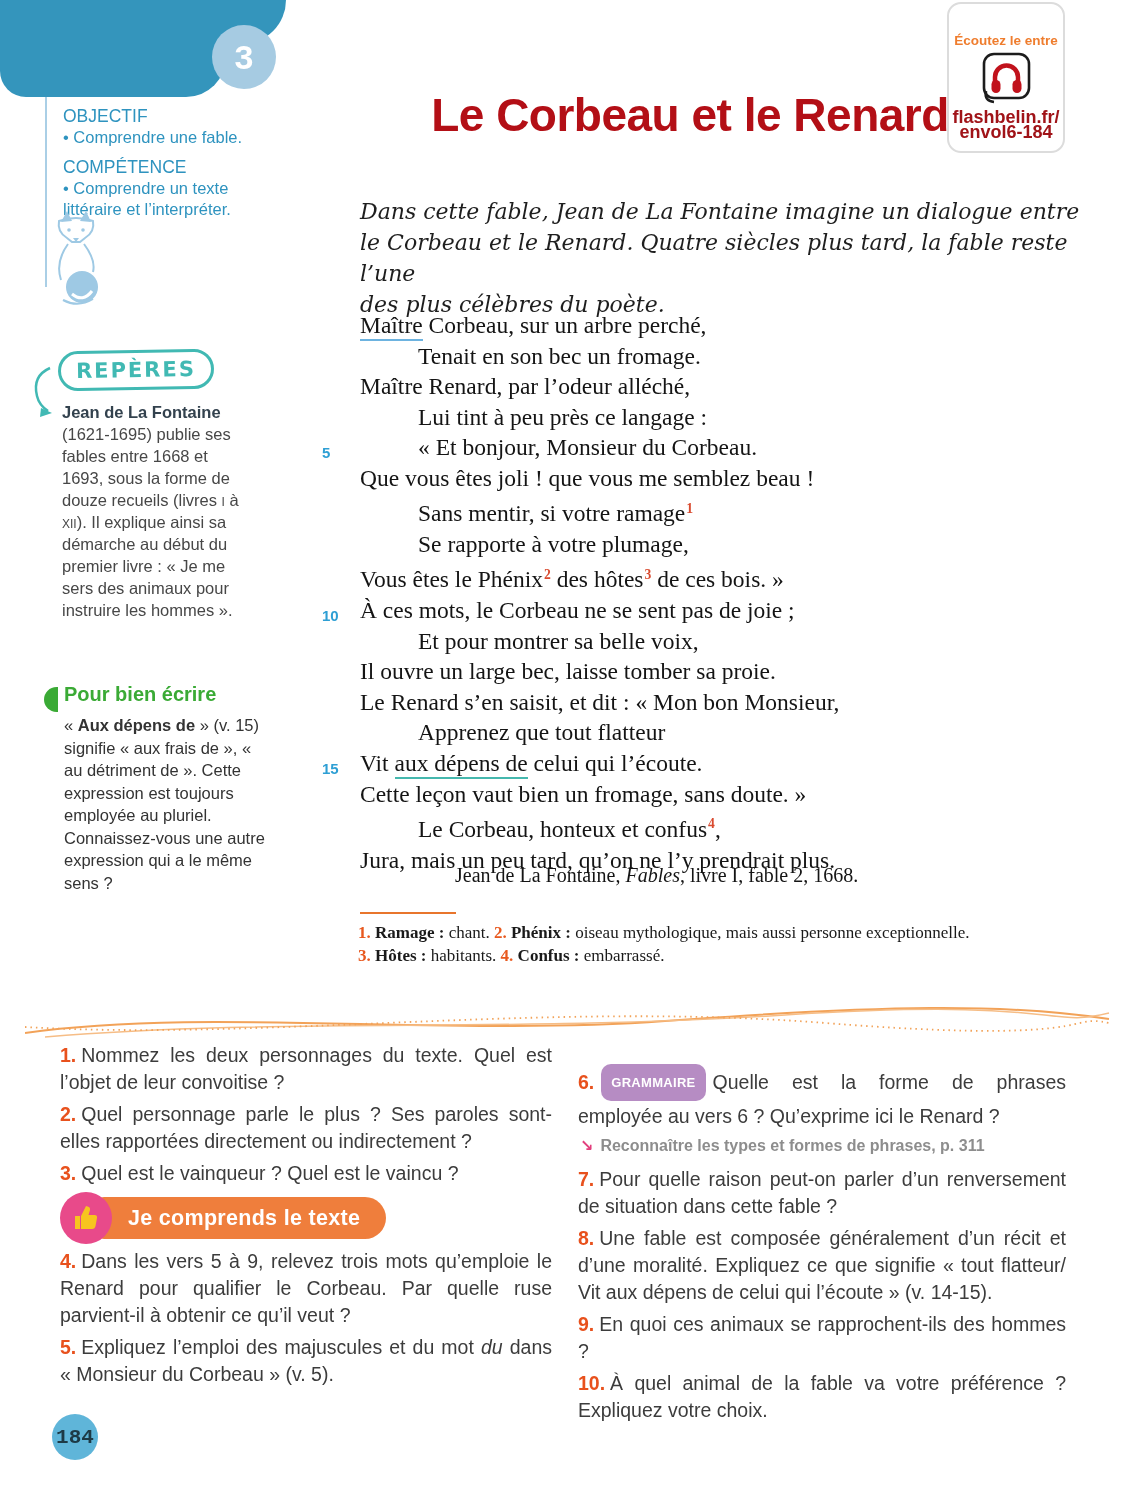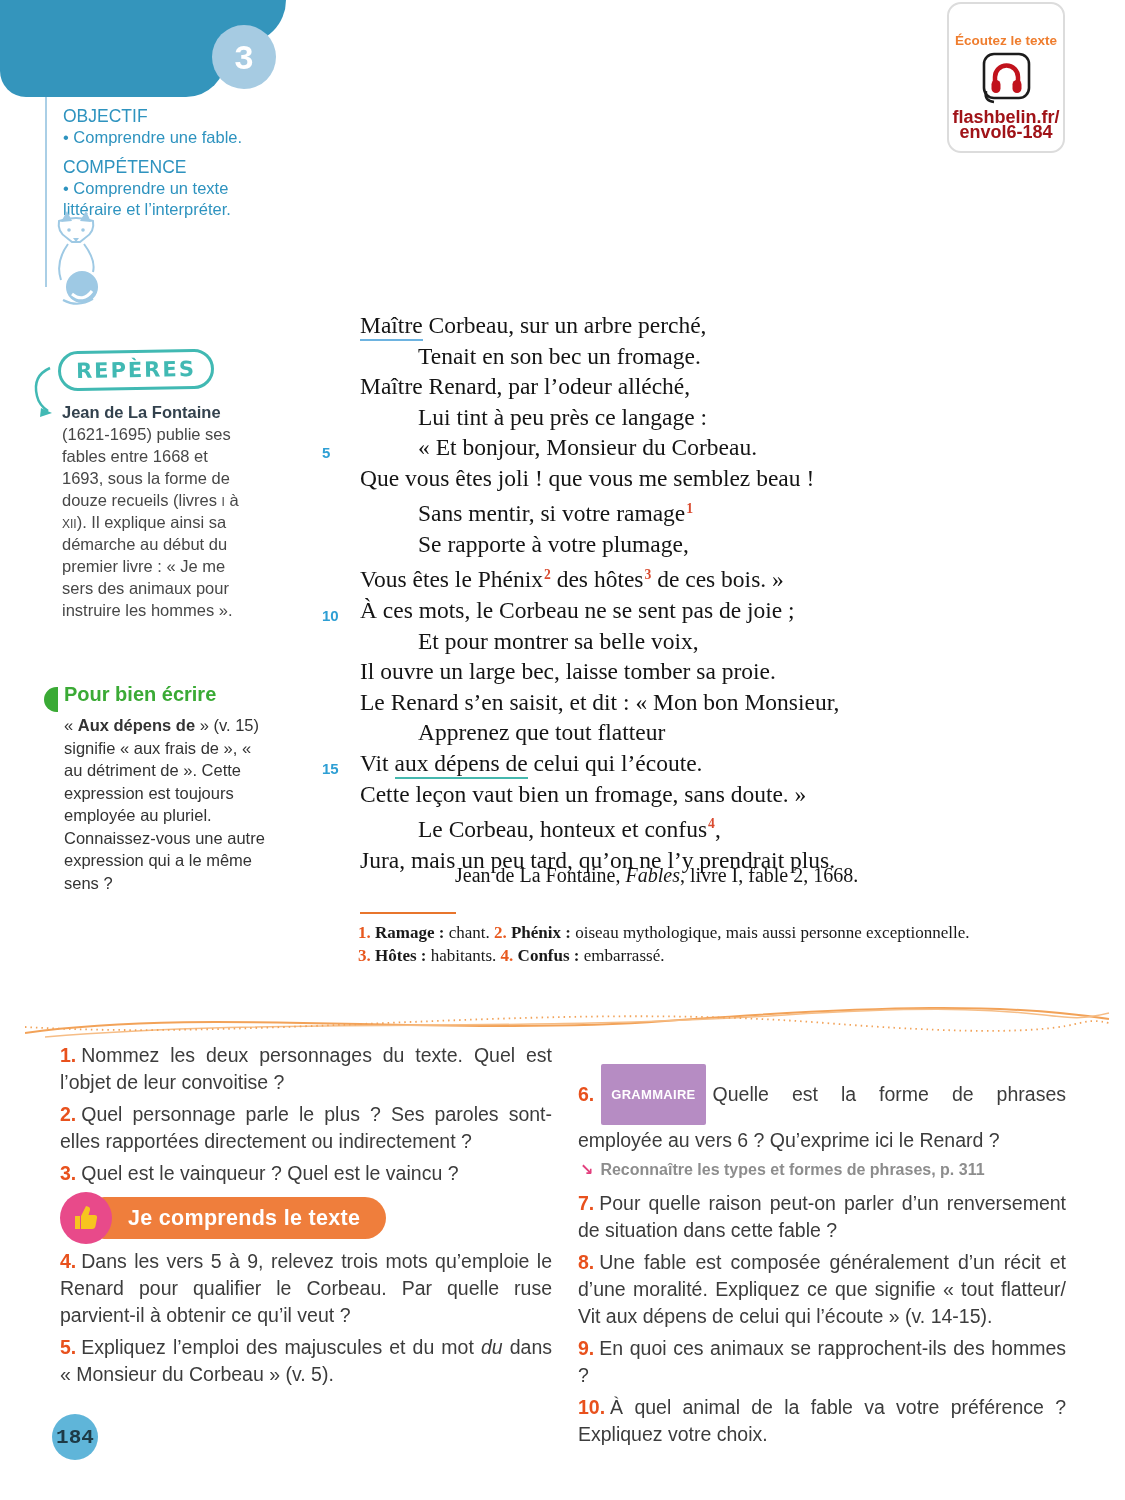--- a/index.html
+++ b/index.html
@@ -92,21 +92,21 @@
 
   
   .b{font-weight:700;}
   .i{font-style:italic;}
   .sc{font-variant:small-caps;}
   .sup{font-size:0.58em;vertical-align:super;color:#d94b30;font-weight:700;margin-left:1px;}
   .u-blue{border-bottom:2px solid #6db3e0;padding-bottom:1px;text-align:right;}
   .u-teal{border-bottom:2px solid #45b8ae;padding-bottom:1px;}
   .c-orange{color:#e8591f;font-weight:700;}
   .badge{display:inline-block;background:#b68cc3;color:#fff;font-weight:700;font-size:13px;
-         padding:17px 10px;border-radius:2px;margin:0 7px 0 2px;position:relative;top:-2px;
+         padding:5px 10px;border-radius:10px;margin:0 7px 0 2px;position:relative;top:-2px;
          font-family:"Liberation Sans",sans-serif;letter-spacing:0.3px;}
 
   
   .page-circle{position:absolute;left:52px;top:1414px;width:46px;height:46px;border-radius:50%;
                background:#5fb5d9;display:flex;align-items:center;justify-content:center;}
   .page-circle span{font-family:Liberation Mono, monospace;font-size:21px;font-weight:700;color:#1d3a46;}
 </style>
 </head>
 <body>
 
@@ -135,34 +135,40 @@
     <circle cx="45" cy="22" r="1.8" fill="#9ec9e4"></circle>
     <path d="M35 30 h6 l-3 4 z" fill="#9ec9e4"></path>
     <path d="M30 36 q-13 18 -7 36" fill="none" stroke="#9ec9e4" stroke-width="2"></path>
     <path d="M46 36 q12 16 9 28" fill="none" stroke="#9ec9e4" stroke-width="2"></path>
     <circle cx="44" cy="79" r="16" fill="#9ec9e4"></circle>
     <path d="M34 86 q11 9 20 -3" fill="none" stroke="#fff" stroke-width="3"></path>
     <path d="M25 92 q15 8 30 -1" fill="none" stroke="#9ec9e4" stroke-width="2"></path>
   </svg>
 
   <div class="listen-card">
-    <div class="listen-label">Écoutez le texte</div>
+    <div class="listen-label">Écoutez le entre</div>
     <svg class="listen-icon" width="54" height="54" viewBox="0 0 54 54">
       <rect x="5" y="3" width="45" height="44" rx="10" fill="none" stroke="#1c1c1c" stroke-width="2.6"></rect>
       <path d="M7 40 q-2 10 8 11" fill="none" stroke="#1c1c1c" stroke-width="2.6"></path>
       <path d="M16 33 v-7 a11.5 11.5 0 0 1 23 0 v7" fill="none" stroke="#c1121c" stroke-width="4.5" stroke-linecap="round"></path>
       <rect x="12.5" y="29" width="9" height="13" rx="4.5" fill="#c1121c"></rect>
       <rect x="33.5" y="29" width="9" height="13" rx="4.5" fill="#c1121c"></rect>
     </svg>
     <div class="listen-url">
       <span>flashbelin.fr/</span><br>
       <span>envol6-184</span>
     </div>
   </div>
 
+  <h1 class="title">Le Corbeau et le Renard</h1>
+  <div class="intro">
+    <div>Dans cette fable, Jean de La Fontaine imagine un dialogue entre</div>
+    <div>le Corbeau et le Renard. Quatre siècles plus tard, la fable reste l’une</div>
+    <div>des plus célèbres du poète.</div>
+  </div>
 
   <div class="poem">
       <div class="pline"><span class="pnum"></span><span class="ptext"><span class="u-blue">Maître</span><span> Corbeau, sur un arbre perché,</span></span></div>
       <div class="pline indent"><span class="pnum"></span><span class="ptext"><span>Tenait en son bec un fromage.</span></span></div>
       <div class="pline"><span class="pnum"></span><span class="ptext"><span>Maître Renard, par l’odeur alléché,</span></span></div>
       <div class="pline indent"><span class="pnum"></span><span class="ptext"><span>Lui tint à peu près ce langage :</span></span></div>
       <div class="pline indent"><span class="pnum">5</span><span class="ptext"><span>« Et bonjour, Monsieur du Corbeau.</span></span></div>
       <div class="pline"><span class="pnum"></span><span class="ptext"><span>Que vous êtes joli ! que vous me semblez beau !</span></span></div>
       <div class="pline indent"><span class="pnum"></span><span class="ptext"><span>Sans mentir, si votre ramage</span><span class="sup">1</span></span></div>
       <div class="pline indent"><span class="pnum"></span><span class="ptext"><span>Se rapporte à votre plumage,</span></span></div>

